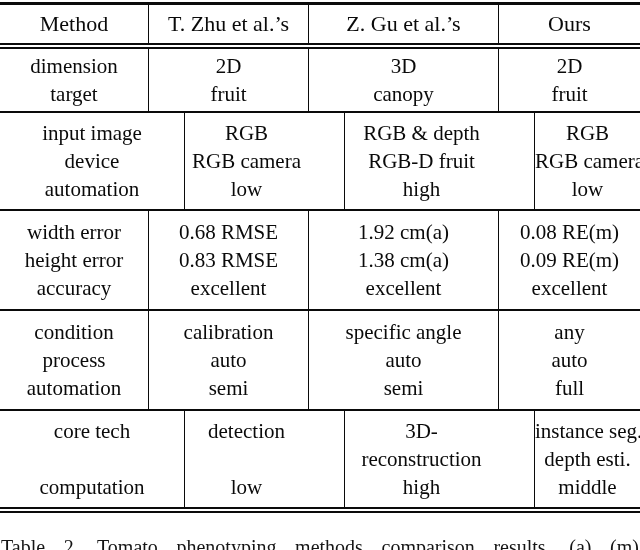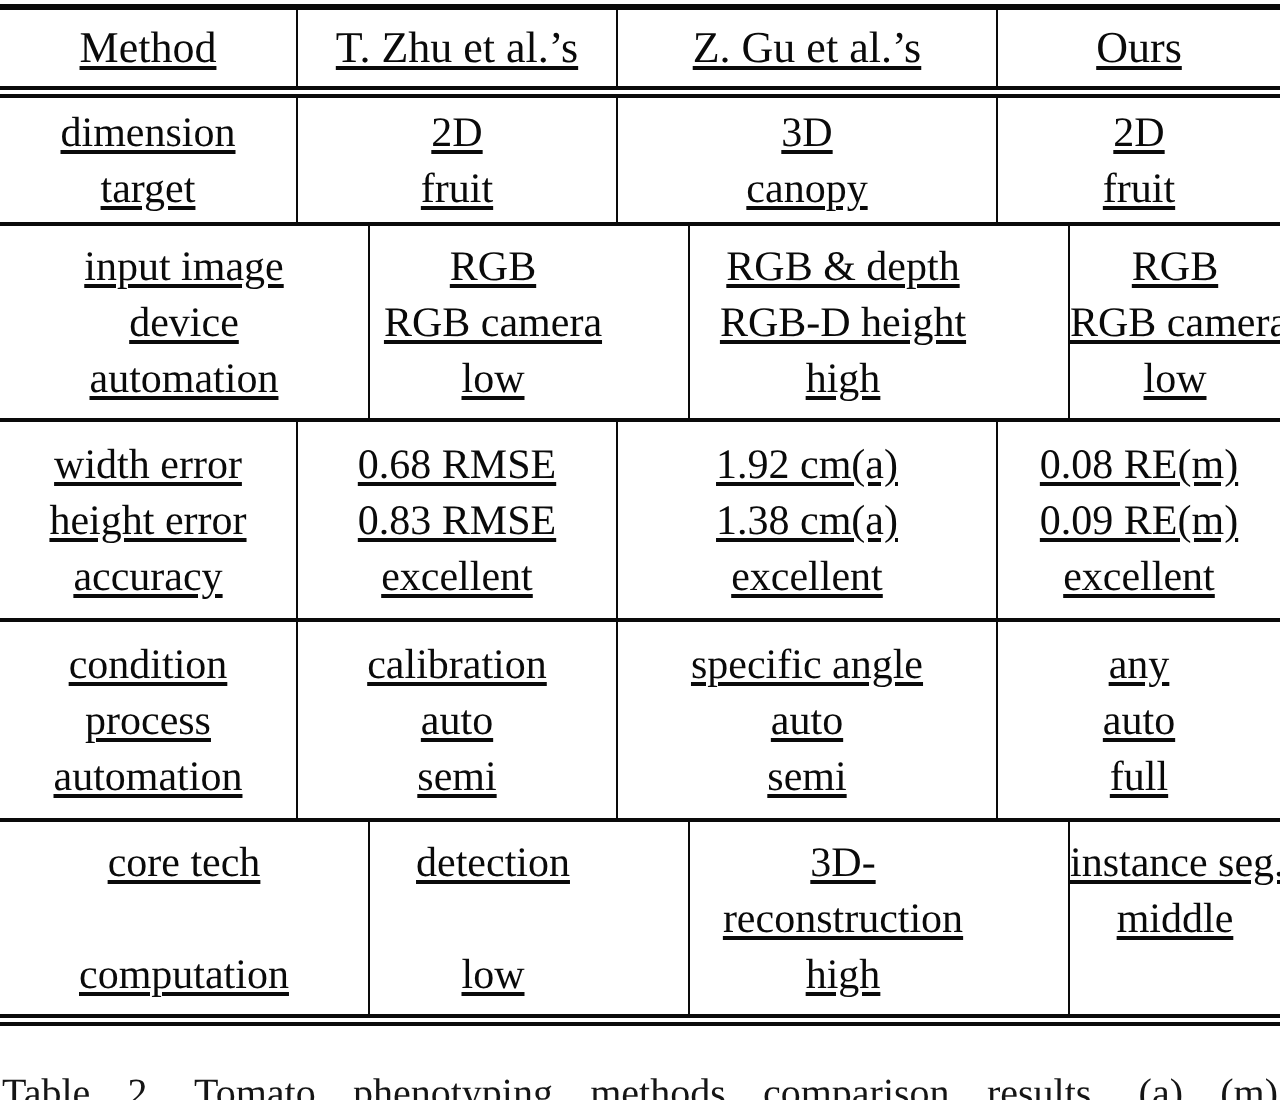--- a/index.html
+++ b/index.html
@@ -6,21 +6,21 @@
   html, body { background: #ffffff; }
   .page {
     position: relative;
     width: 640px;
     height: 550px;
     background: #ffffff;
     overflow: hidden;
     font-family: "Liberation Serif", "DejaVu Serif", serif;
     color: #0a0a0a;
   }
-  .tbl { padding-top: 2px; text-decoration: underline; }
+  .tbl { padding-top: 2px; }
   .rule { height: 2px; background: #0a0a0a; }
   .rule-top { height: 3px; background: #0a0a0a; }
   .rule-double {
     height: 6px;
     border-top: 2px solid #0a0a0a;
     border-bottom: 2px solid #0a0a0a;
     background: #ffffff;
   }
   .row, .group {
     display: grid;
@@ -98,21 +98,21 @@
         <div class="line">device</div>
         <div class="line">automation</div>
       </div>
       <div class="cell">
         <div class="line">RGB</div>
         <div class="line">RGB camera</div>
         <div class="line">low</div>
       </div>
       <div class="cell">
         <div class="line">RGB &amp; depth</div>
-        <div class="line">RGB-D height</div>
+        <div class="line">RGB-D fruit</div>
         <div class="line">high</div>
       </div>
       <div class="cell">
         <div class="line">RGB</div>
         <div class="line">RGB camera</div>
         <div class="line">low</div>
       </div>
     </div>
 
     <div class="rule"></div>
@@ -178,20 +178,21 @@
         <div class="line"></div>
         <div class="line">low</div>
       </div>
       <div class="cell">
         <div class="line">3D-</div>
         <div class="line">reconstruction</div>
         <div class="line">high</div>
       </div>
       <div class="cell">
         <div class="line">instance seg.</div>
+        <div class="line">depth esti.</div>
         <div class="line">middle</div>
       </div>
     </div>
 
     <div class="rule-double"></div>
   </div>
 
   <div class="caption">Table 2. Tomato phenotyping methods comparison results. (a) (m)</div>
 </div>
 

